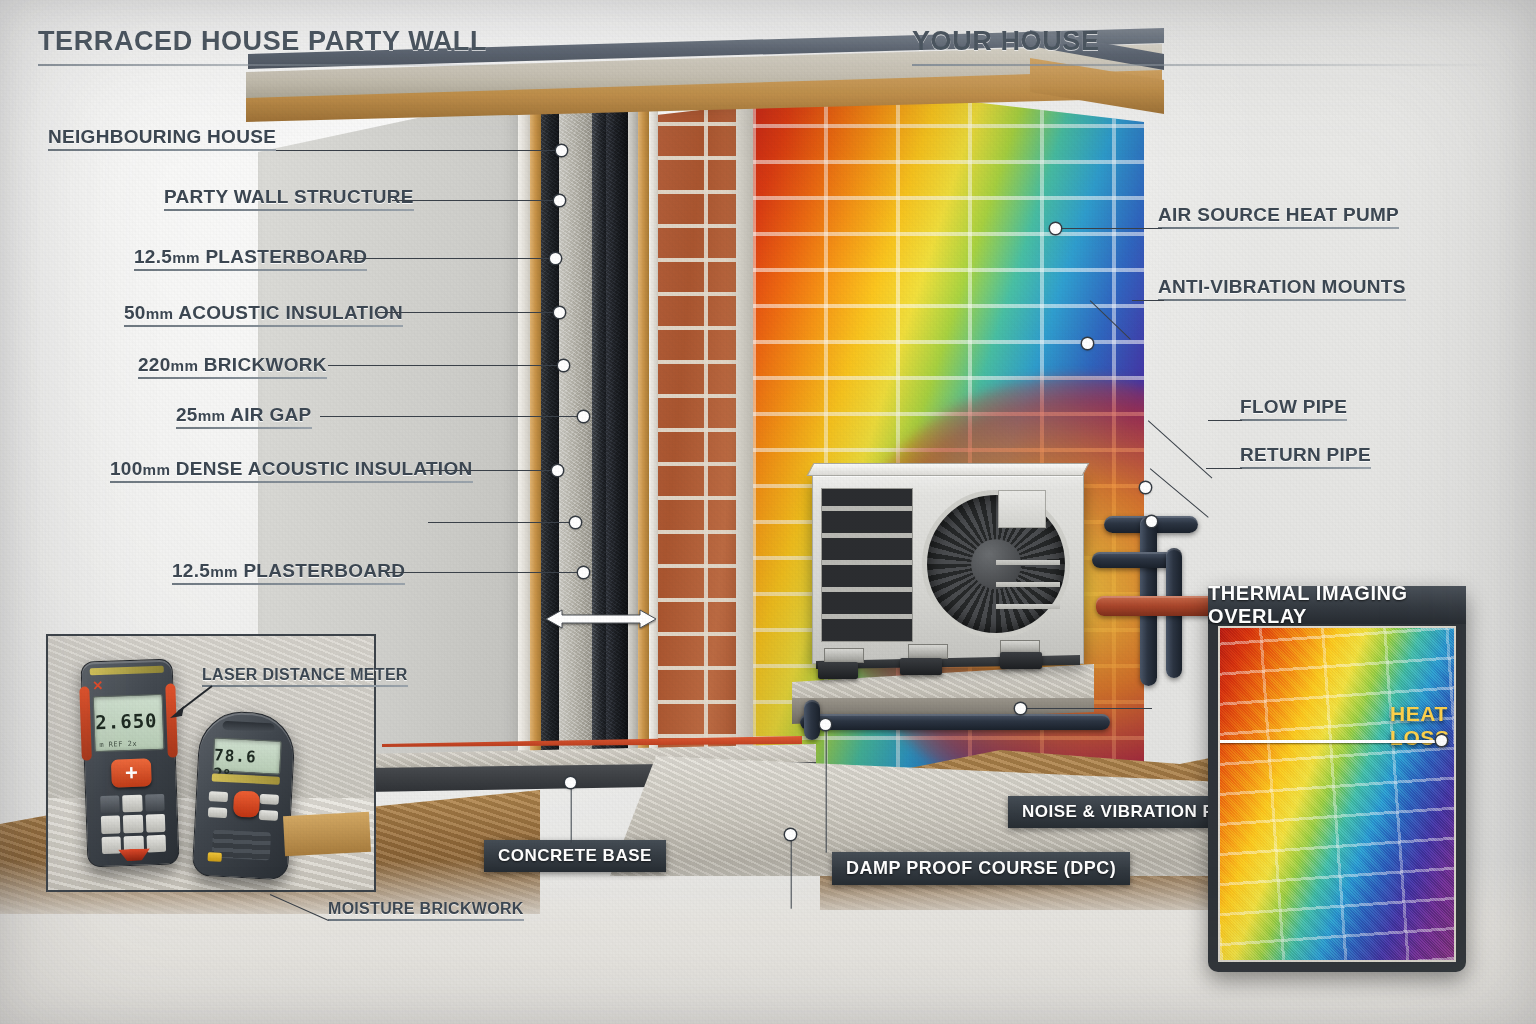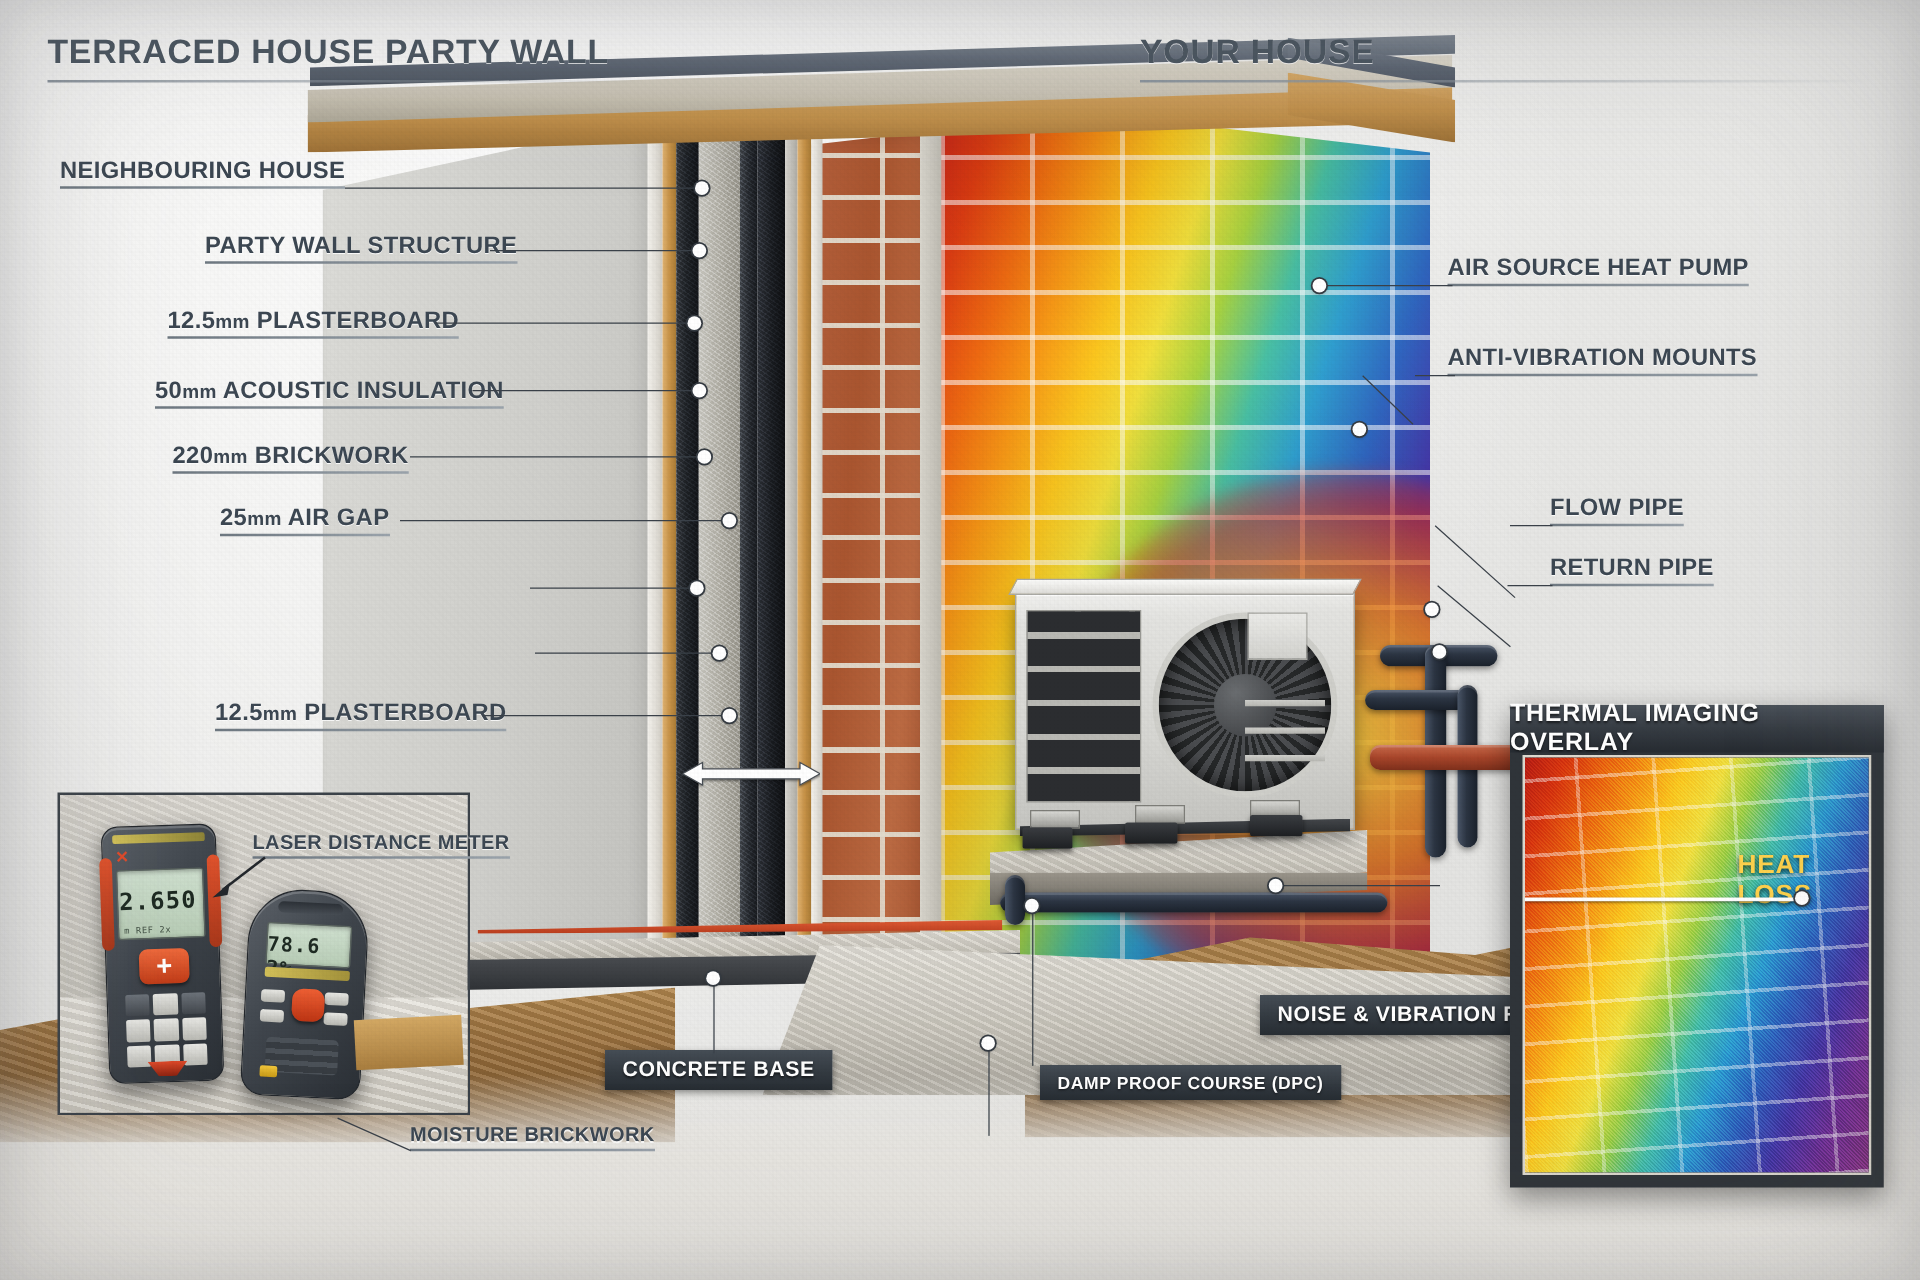--- a/index.html
+++ b/index.html
@@ -353,20 +353,23 @@
   </div>
   <div class="leader" style="left:328px; top:365px; width:238px;"></div>
   <div class="dot" style="left:558px; top:360px;"></div>
 
   <div class="callout" style="left:176px; top:404px; font-size:19px;">
     <span>25<span class="mm">mm</span> AIR GAP</span><span class="u"></span>
   </div>
   <div class="leader" style="left:320px; top:416px; width:264px;"></div>
   <div class="dot" style="left:578px; top:411px;"></div>
 
+  <div class="callout" style="left:110px; top:458px; font-size:19px;">
+    <span>100<span class="mm">mm</span> DENSE ACOUSTIC INSULATION</span><span class="u"></span>
+  </div>
   <div class="leader" style="left:424px; top:470px; width:134px;"></div>
   <div class="dot" style="left:552px; top:465px;"></div>
 
   <div class="callout" style="left:114px; top:510px; font-size:19px;">
     <span class="u"></span>
   </div>
   <div class="leader" style="left:428px; top:522px; width:146px;"></div>
   <div class="dot" style="left:570px; top:517px;"></div>
 
   <div class="callout" style="left:172px; top:560px; font-size:19px;">
@@ -412,21 +415,21 @@
       <polygon points="0,13 16,4 16,9 94,9 94,4 110,13 94,22 94,17 16,17 16,22"></polygon>
     </g>
   </svg>
 
   <div class="badge" style="left:484px; top:840px; font-size:17px;">
     <span>CONCRETE BASE</span>
   </div>
   <div class="leader" style="left:571px; top:782px; width:60px; transform:rotate(90deg); transform-origin:left center;"></div>
   <div class="dot" style="left:565px; top:777px;"></div>
 
-  <div class="badge" style="left:832px; top:852px; font-size:14px;">
+  <div class="badge" style="left:832px; top:852px; font-size:18px;">
     <span>DAMP PROOF COURSE (DPC)</span>
   </div>
   <div class="leader" style="left:826px; top:724px; width:128px; transform:rotate(90deg); transform-origin:left center;"></div>
   <div class="dot" style="left:820px; top:719px;"></div>
 
   <div class="leader" style="left:791px; top:834px; width:74px; transform:rotate(90deg); transform-origin:left center;"></div>
   <div class="dot" style="left:785px; top:829px;"></div>
 
   <div class="badge" style="left:1008px; top:796px; font-size:17px;">
     <span>NOISE &amp; VIBRATION REDUCTION</span>
@@ -493,21 +496,21 @@
   <svg style="position:absolute; left:168px; top:684px;" width="46" height="36" viewBox="0 0 46 36">
     <path d="M44 2 L10 28" stroke="#23272c" stroke-width="2" fill="none"></path>
     <polygon points="2,34 16,22 14,32" fill="#23272c"></polygon>
   </svg>
 
   <div class="callout" style="left:328px; top:900px; font-size:16px;">
     <span>MOISTURE BRICKWORK</span><span class="u"></span>
   </div>
   <div class="leader" style="left:270px; top:894px; width:64px; transform:rotate(24deg);"></div>
 
-  <div id="thermal-panel" style="left:1208px; top:564px; width:299px; height:386px; background:#2f3439;">
+  <div id="thermal-panel" style="left:1208px; top:586px; width:258px; height:386px; background:#2f3439;border-radius:10px;">
     <div class="tp-head">
       <span>THERMAL IMAGING OVERLAY</span>
     </div>
     <div class="tp-img">
       <div class="tp-grad"></div>
       <div class="tp-brick"></div>
       <div class="tp-noise"></div>
       <div class="heat-loss" style="left:170px; top:74px; font-size:21px;">
         <span>HEAT LOSS</span>
       </div>

